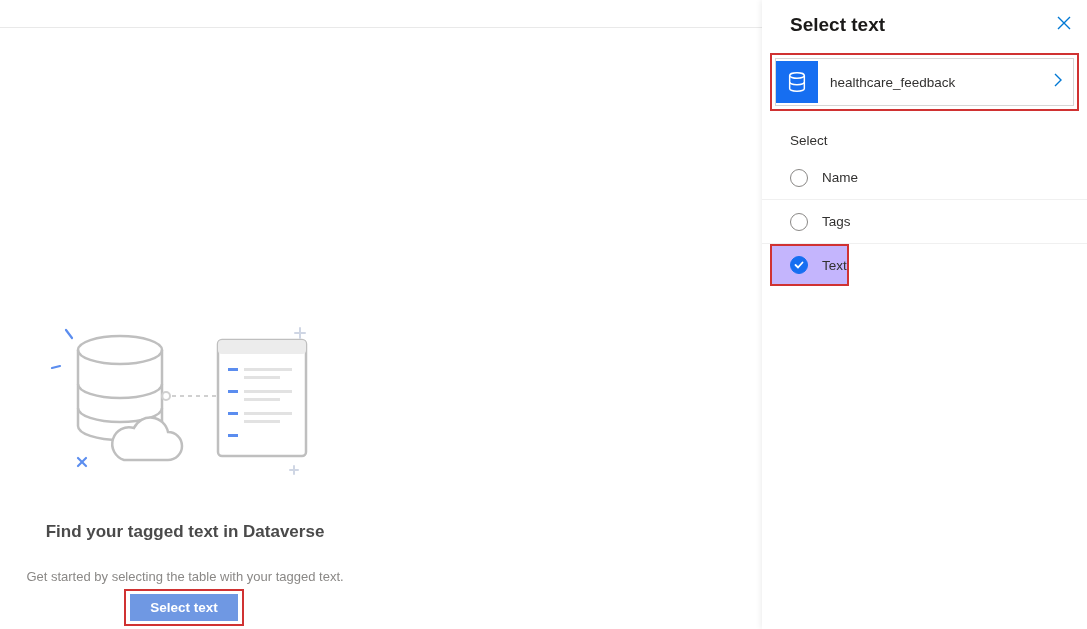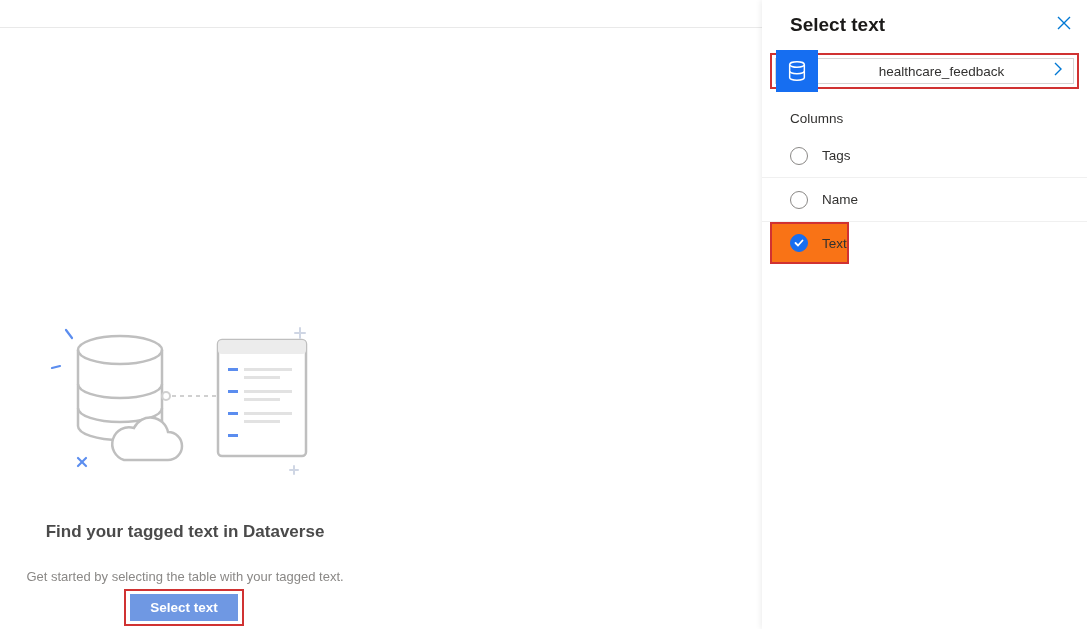--- a/index.html
+++ b/index.html
@@ -23,38 +23,38 @@
   .panel { position: absolute; right: 0; top: 0; width: 325px; height: 629px; background: #ffffff; box-shadow: -1px 0 6px rgba(0,0,0,0.08); }
   .panel-inner { padding: 6px 0 0 0; }
 
   .panel-header { display: flex; align-items: center; justify-content: space-between; padding: 4px 12px 14px 28px; }
   .panel-title { font-size: 19px; font-weight: 600; color: #1b1a19; }
   .close-x { color: #0078d4; font-size: 18px; cursor: pointer; padding: 4px; }
 
   .section-label { font-size: 13.5px; color: #323130; padding: 2px 0 10px 28px; }
 
   .table-row-wrap { margin: 0 8px 18px 8px; border: 2px solid #d03232; padding: 3px; }
-  .table-row { display: flex; align-items: center; height: 26px; border: 1px solid #d6d6d6; cursor: pointer; text-align: center; }
+  .table-row { display: flex; align-items: center; height: 48px; border: 1px solid #d6d6d6; cursor: pointer; }
   .table-icon { width: 42px; height: 42px; background: #166ef1; display:flex; align-items:center; justify-content:center; flex-shrink:0; }
   .table-name { flex: 1; padding-left: 12px; font-size: 13.5px; color: #323130; }
   .chev { padding-right: 10px; color: #0078d4; }
 
   .columns-label { font-size: 13.5px; color: #323130; padding: 4px 0 8px 28px; }
 
   .col-list { }
   .col-item { display:flex; align-items:center; height: 44px; padding-left: 28px; border-bottom: 1px solid #f0f0f0; font-size: 13.5px; cursor: pointer; }
   .col-item:last-child { border-bottom: none; }
   .radio { width: 18px; height: 18px; border: 1px solid #8a8886; border-radius: 50%; margin-right: 14px; flex-shrink:0; display:flex; align-items:center; justify-content:center; }
   .radio.checked { background: #166ef1; border-color: #166ef1; }
   .radio.checked svg { display:block; }
   .radio svg { display:none; }
 
   .col-item.selected-wrap { padding: 0; height: auto; border-bottom: none; }
   .selected-outline { margin: 0 8px 0 8px; border: 2px solid #d03232; }
-  .selected-inner { display:flex; align-items:center; height: 38px; padding-left: 18px; background: #f97316; font-size: 13.5px; }
+  .selected-inner { display:flex; align-items:center; height: 38px; padding-left: 18px; background: #c4b5fd; font-size: 13.5px; }
 
 </style>
 </head>
 <body>
 
 <div class="app">
 
   <div class="main">
     <div class="main-topbar"></div>
 
@@ -149,34 +149,34 @@
           </div>
           <div class="table-name">healthcare_feedback</div>
           <div class="chev">
             <svg width="10" height="14" viewBox="0 0 10 14">
                 <path d="M2 1 L8 7 L2 13" fill="none" stroke="#0078d4" stroke-width="1.4"></path>
               </svg>
           </div>
         </div>
       </div>
 
-      <div class="columns-label">Columns</div>
+      <div class="columns-label">Select</div>
 
       <div class="col-list">
         <div class="col-item">
           <span class="radio">
             
           </span>
-          <span>Tags</span>
+          <span>Name</span>
         </div>
         <div class="col-item">
           <span class="radio">
             
           </span>
-          <span>Name</span>
+          <span>Tags</span>
         </div>
         <div class="col-item selected-wrap">
           <div class="selected-outline">
             <div class="selected-inner">
               <span class="radio checked">
                 <svg width="10" height="10" viewBox="0 0 10 10">
                     <path d="M1.5 5 L4 7.5 L8.5 2.5" stroke="#fff" stroke-width="1.8" fill="none" stroke-linecap="round"></path>
                   </svg>
               </span>
               <span>Text</span>

